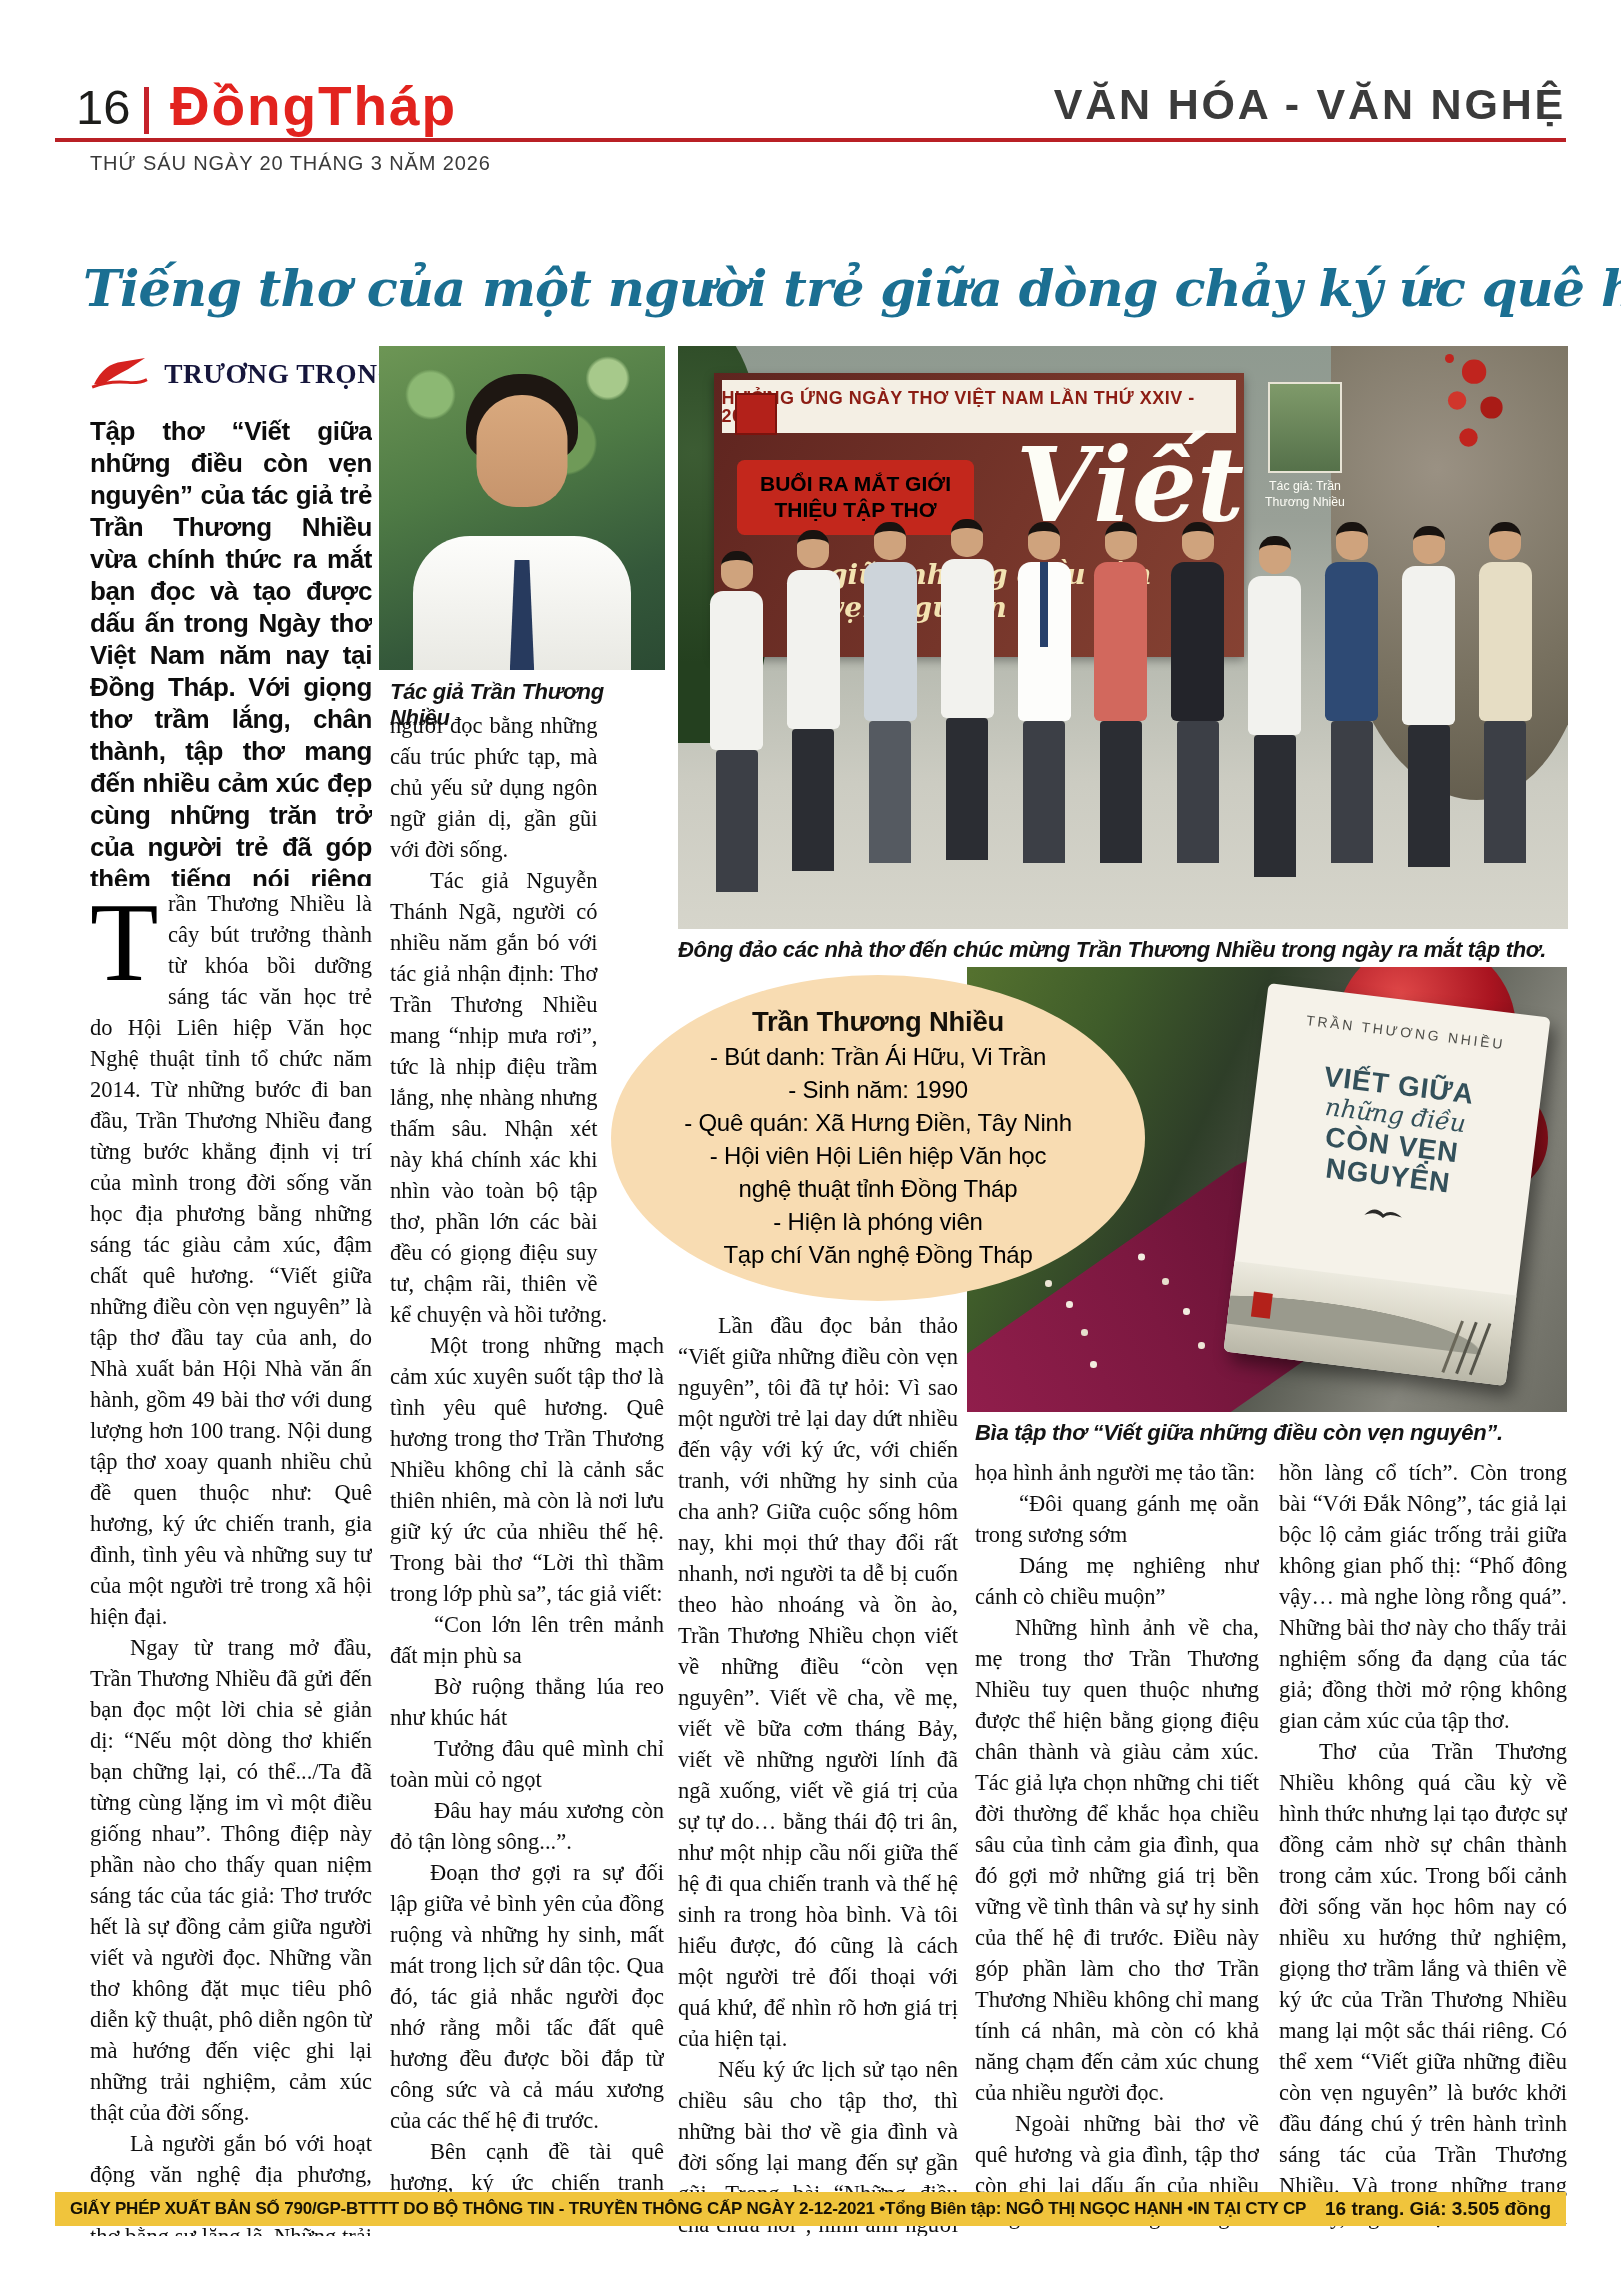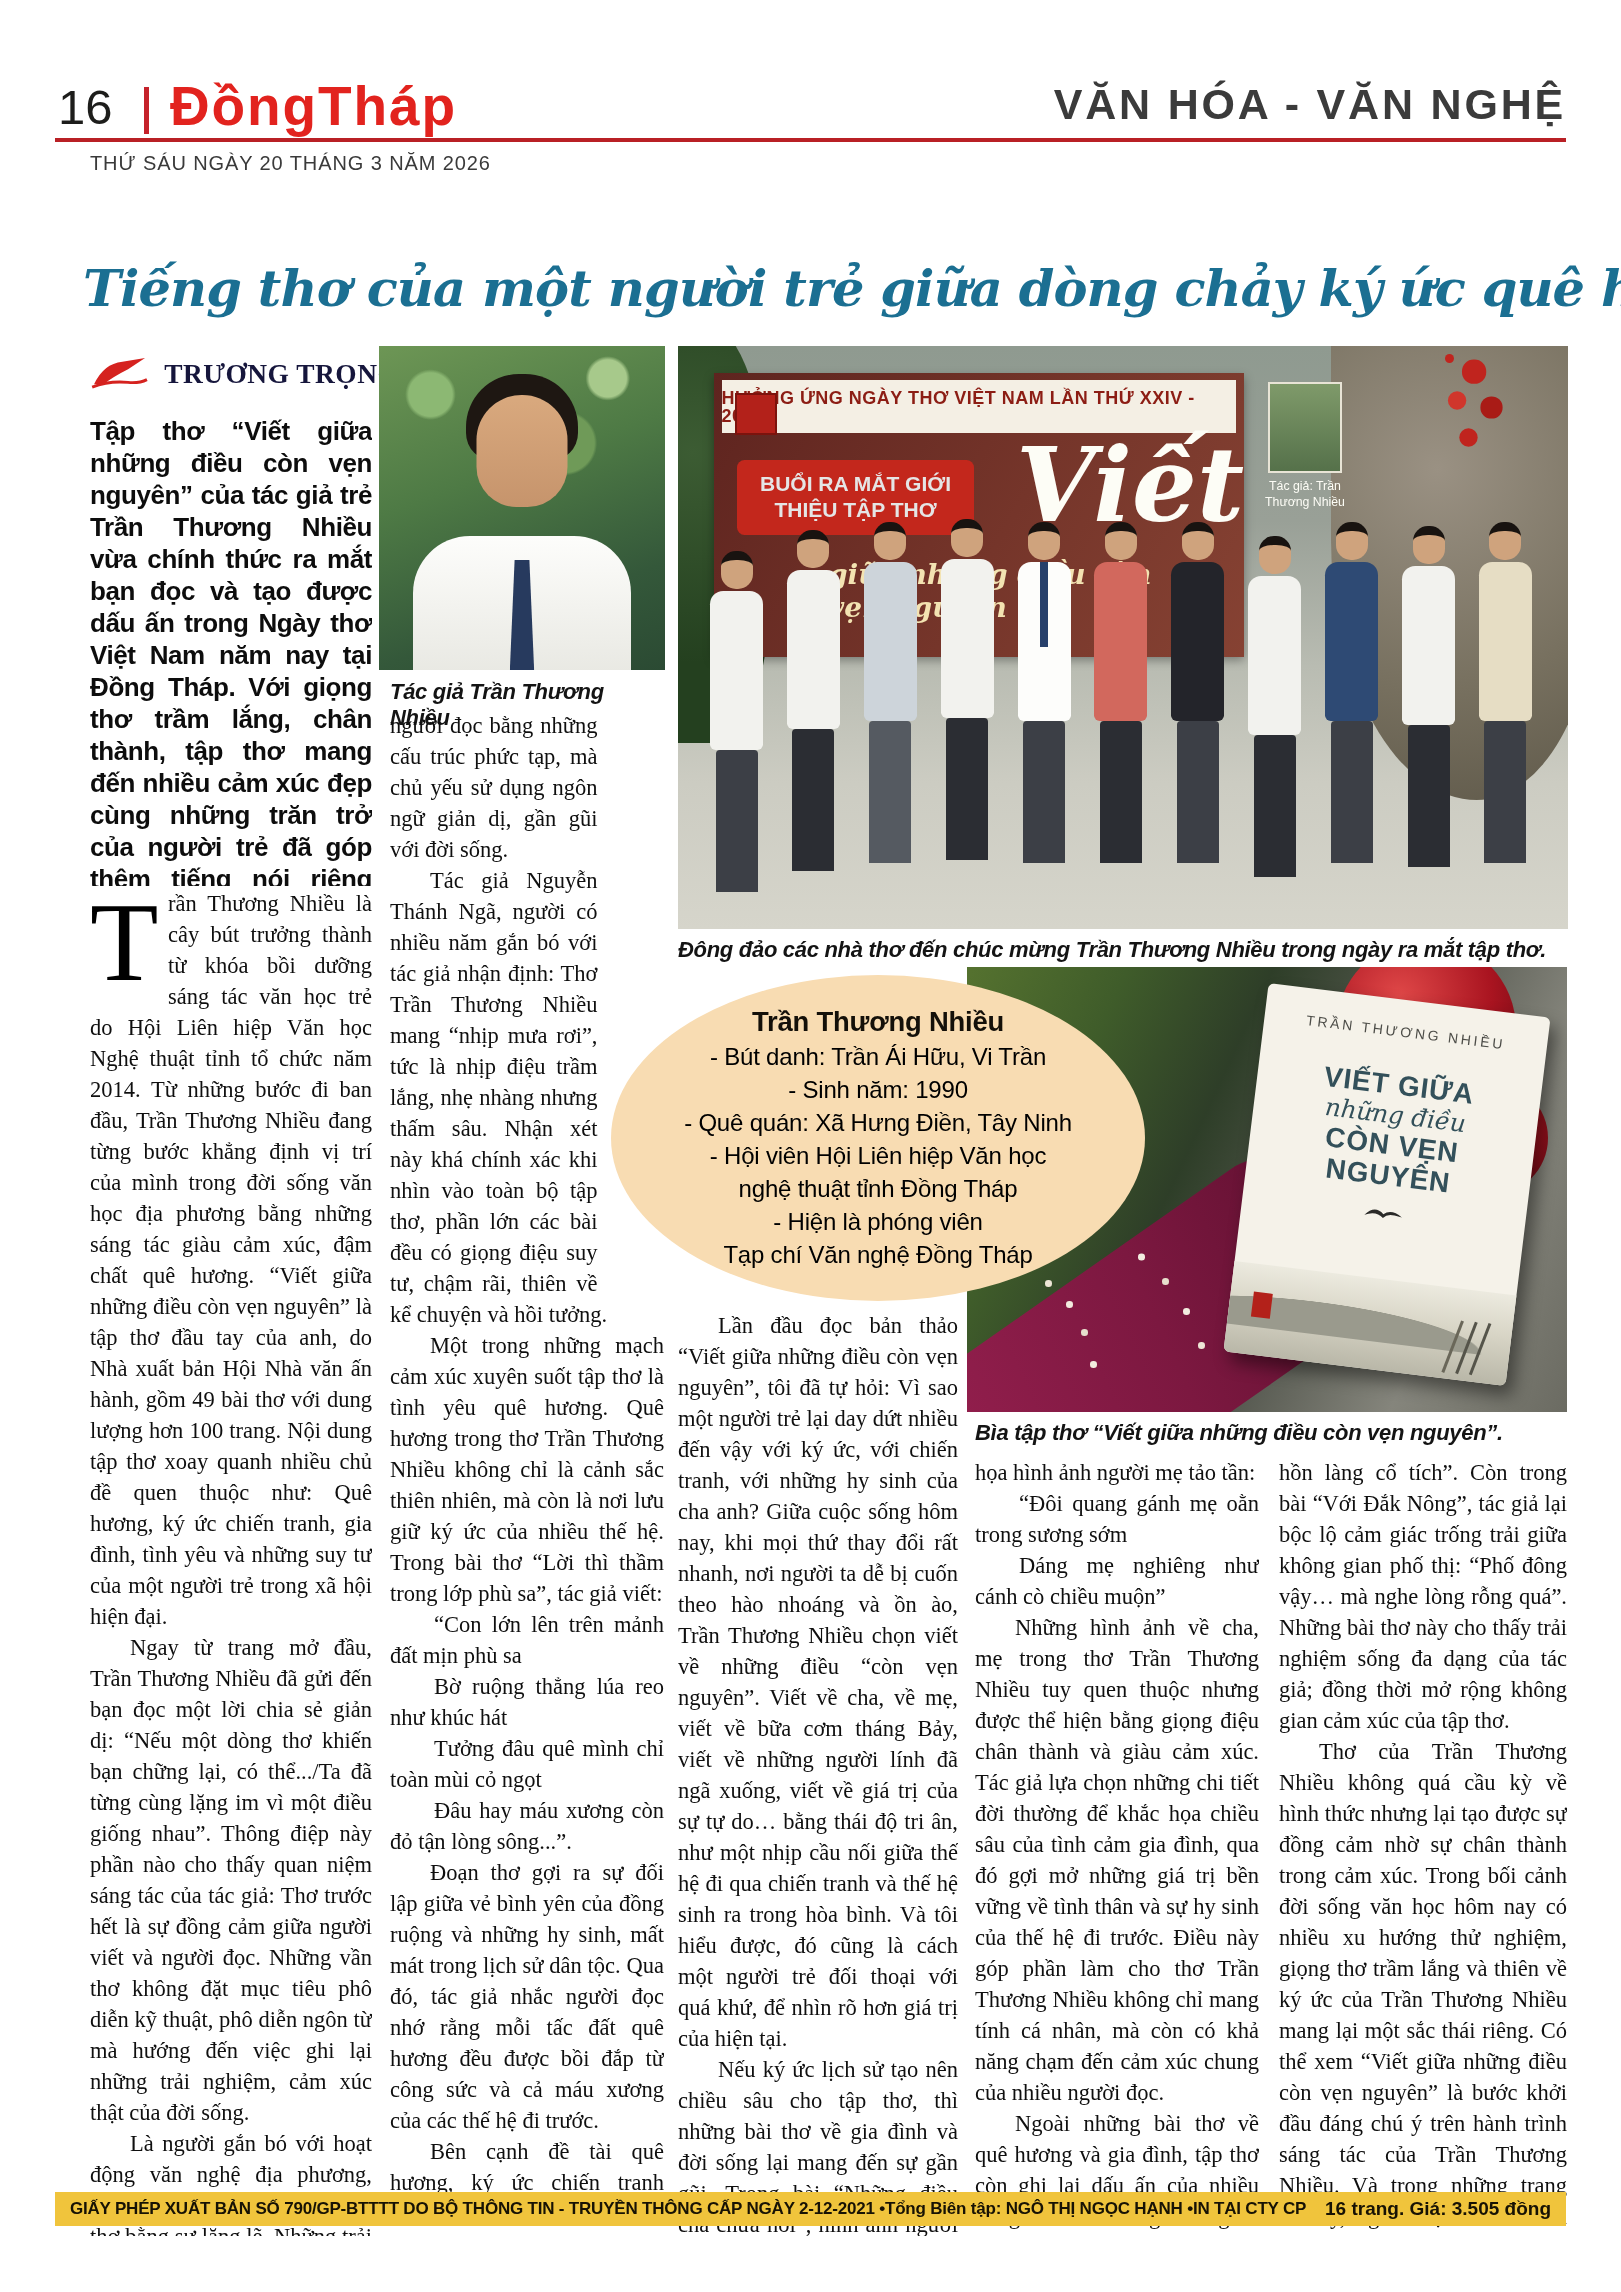--- a/index.html
+++ b/index.html
@@ -1,21 +1,21 @@
 <!DOCTYPE html>
 <html lang="vi" style="font-size:15px"><head>
 <meta charset="utf-8">
 <style>
   * { margin:0; padding:0; box-sizing:border-box; }
   html,body { background:#ffffff; }
   .page { position:relative; width:1621px; height:2292px; background:#fff; overflow:hidden;
           font-family:"Liberation Serif", serif; color:#111; }
 
   
-  .pageno { position:absolute; left:58px; top:83px; font:400 49px/1 "Liberation Sans",sans-serif; color:#1d1d1b; }
+  .pageno { position:absolute; left:76px; top:83px; font:400 49px/1 "Liberation Sans",sans-serif; color:#1d1d1b; }
   .head-vbar { position:absolute; left:144px; top:87px; width:4.7px; height:47px; background:#c5222b; }
   .masthead { position:absolute; left:170px; top:79px; font:800 55px/1 "Liberation Sans",sans-serif;
               color:#e2231e; letter-spacing:1.9px; }
   .section-title { position:absolute; right:55px; top:83px; font:600 43px/1 "Liberation Sans",sans-serif;
                    color:#3b3b3b; letter-spacing:2.8px; }
   .head-rule { position:absolute; left:55px; top:138px; width:1511px; height:3.8px; background:#b92025; }
   .dateline { position:absolute; left:90px; top:153px; font:400 20px/1 "Liberation Sans",sans-serif;
               color:#3a3a3a; letter-spacing:0.9px; }
 
   
@@ -82,21 +82,21 @@
               box-shadow: 24.6px 13.2px 0 7.6px #c0241e, 7.6px 42px 0 4.7px #d0362c, 42px 49px 0 6.6px #a91b16, 19px 79px 0 4.7px #c0241e; }
   .gp-banner { position:absolute; left:36px; top:26.5px; width:530px; height:284px;
                background:linear-gradient(120deg,#5e241f 0%, #75352a 55%, #864233 100%);
                box-shadow:0 3.8px 9.5px rgba(0,0,0,.35); }
   .gpb-strip { position:absolute; left:7.6px; top:7.6px; right:7.6px; height:53px; background:#f4efe4;
                display:flex; align-items:center; justify-content:center;
                font:700 18px/1 "Liberation Sans",sans-serif; color:#8c1d14; letter-spacing:0.5px; }
   .gpb-logo { position:absolute; left:13.2px; top:13.2px; width:42px; height:42px; background:#b3211a;
               border:2.8px solid #7c130d; }
   .gpb-badge { position:absolute; left:23px; top:87px; width:237px; padding:11.4px 9.5px; background:#c3271c;
-               border-radius:7.6px; font:700 21px/1.25 "Liberation Sans",sans-serif; color:#e5e5e5; text-align:center; }
+               border-radius:7.6px; font:700 21px/1.25 "Liberation Sans",sans-serif; color:#000000; text-align:center; }
   .gpb-script { position:absolute; left:302px; top:61px; font:italic 700 102px/1 "DejaVu Serif",serif; color:#fdfdf6; }
   .gpb-sub { position:absolute; left:114px; top:185px; width:379px;
              font:italic 700 28px/1.2 "DejaVu Serif",serif; color:#f3e3b2; }
   .gpb-credit { position:absolute; right:-110px; top:9.5px; width:98px; text-align:center;
                 font:400 12.3px/1.3 "Liberation Sans",sans-serif; color:#fdfdf6; }
   .gpb-credit .frame { width:74px; height:91px; margin:0 auto 5.7px; background:linear-gradient(#7f9a6a,#55714a);
                        border:2.8px solid #e8e4d6; }
   .gp-people { position:absolute; left:28px; right:32px; bottom:28px; height:397px;
                display:flex; justify-content:space-between; align-items:flex-end; }
   .gp-person { position:relative; width:61px; height:379px; }

